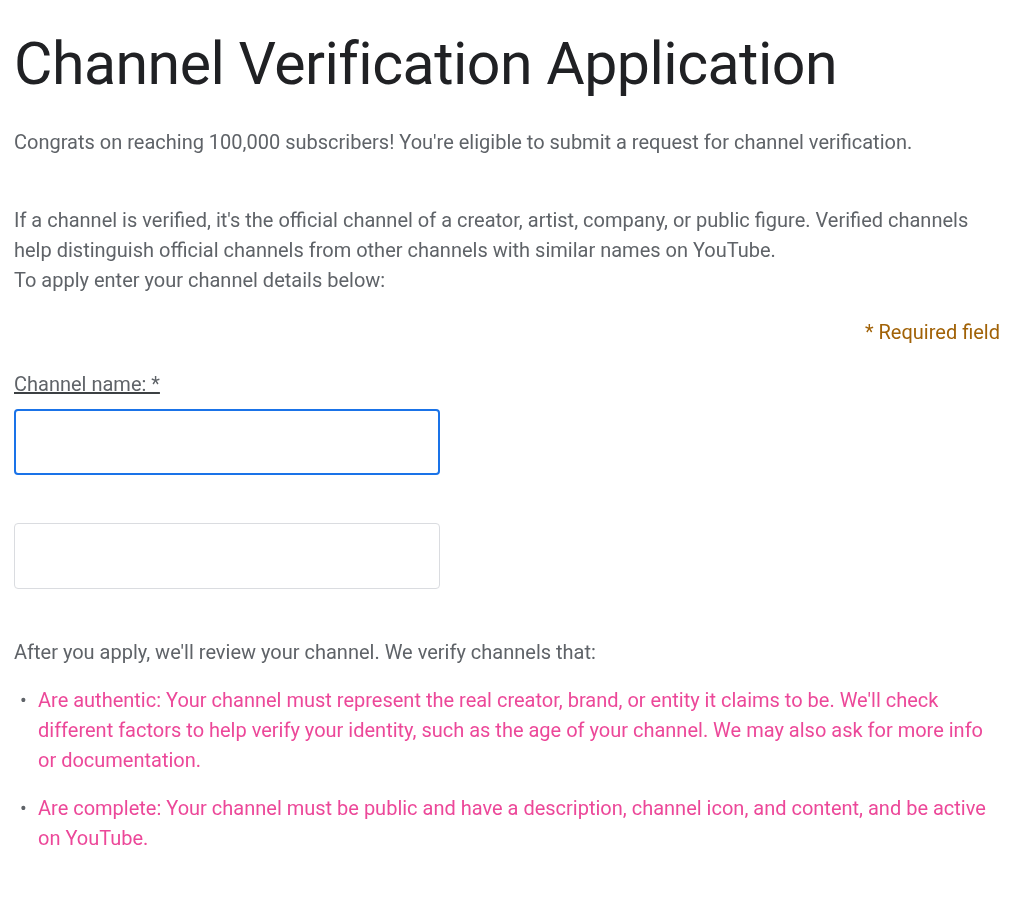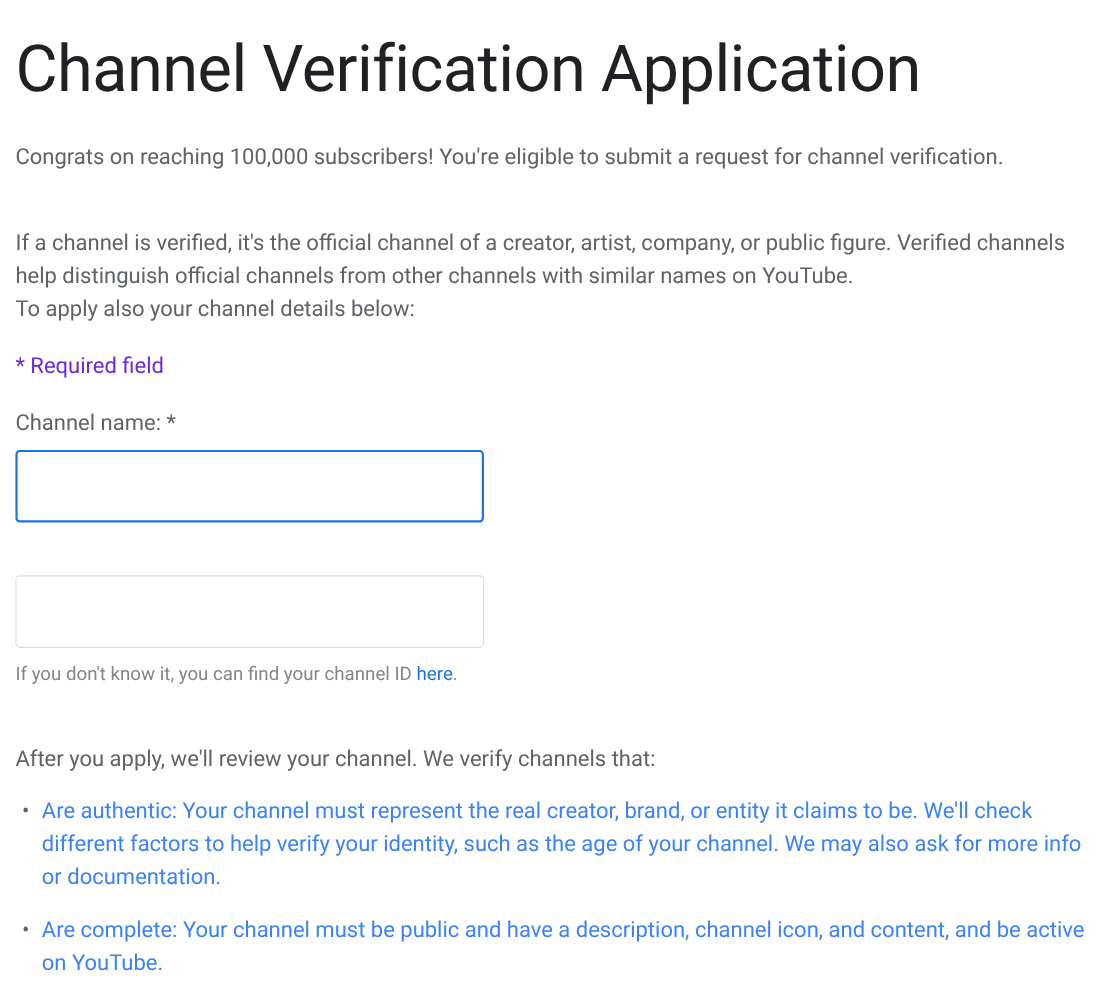--- a/index.html
+++ b/index.html
@@ -28,25 +28,27 @@
       margin-bottom: 48px;
     }
     p.desc {
       color: #5f6368;
     }
     p.instruction {
       color: #5f6368;
       margin-bottom: 22px;
     }
     p.required-note {
-      color: #6d28d9;
+      color: #a16207;
       margin-bottom: 22px;
+      text-align: right;
     }
     .form-group {
       margin-bottom: 48px;
+      text-decoration: underline;
     }
     .form-label {
       color: #5f6368;
       display: block;
       margin-bottom: 10px;
     }
     input.text-input {
       width: 426px;
       height: 66px;
       font-size: 20px;
@@ -74,54 +76,51 @@
       margin-top: 30px;
       margin-bottom: 18px;
     }
     ul.criteria {
       list-style: none;
       padding: 0;
     }
     ul.criteria li {
       position: relative;
       padding-left: 24px;
-      color: #3b82f6;
+      color: #ec4899;
       margin-bottom: 18px;
     }
     ul.criteria li::before {
       content: "•";
       position: absolute;
       left: 6px;
       top: 0;
       color: #5f6368;
     }
   </style>
 </head>
 <body>
 
 <h1 class="page-title">Channel Verification Application</h1>
 
 <p class="intro">Congrats on reaching 100,000 subscribers! You're eligible to submit a request for channel verification.</p>
 
 <p class="desc">If a channel is verified, it's the official channel of a creator, artist, company, or public figure. Verified channels help distinguish official channels from other channels with similar names on YouTube.</p>
 
-<p class="instruction">To apply also your channel details below:</p>
+<p class="instruction">To apply enter your channel details below:</p>
 
 <p class="required-note">* Required field</p>
 
 <div class="form-group">
   <label class="form-label">Channel name: *</label>
   <input type="text" class="text-input focused" value="" style="">
 </div>
 
 <div class="form-group">
   <input type="text" class="text-input" value="" style="">
-  <div class="helper-text">
-    <span>If you don't know it, you can find your channel ID </span><a href="#">here</a><span>.</span>
-  </div>
 </div>
 
 <p class="review-intro">After you apply, we'll review your channel. We verify channels that:</p>
 
 <ul class="criteria">
   <li>Are authentic: Your channel must represent the real creator, brand, or entity it claims to be. We'll check different factors to help verify your identity, such as the age of your channel. We may also ask for more info or documentation.</li>
   <li>Are complete: Your channel must be public and have a description, channel icon, and content, and be active on YouTube.</li>
 </ul>
 
 </body></html>

